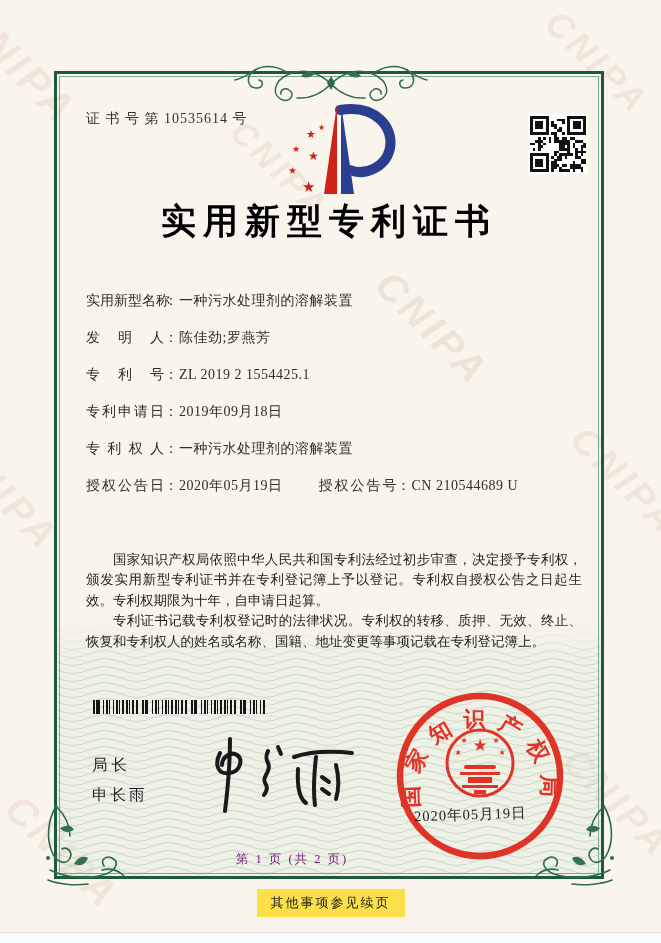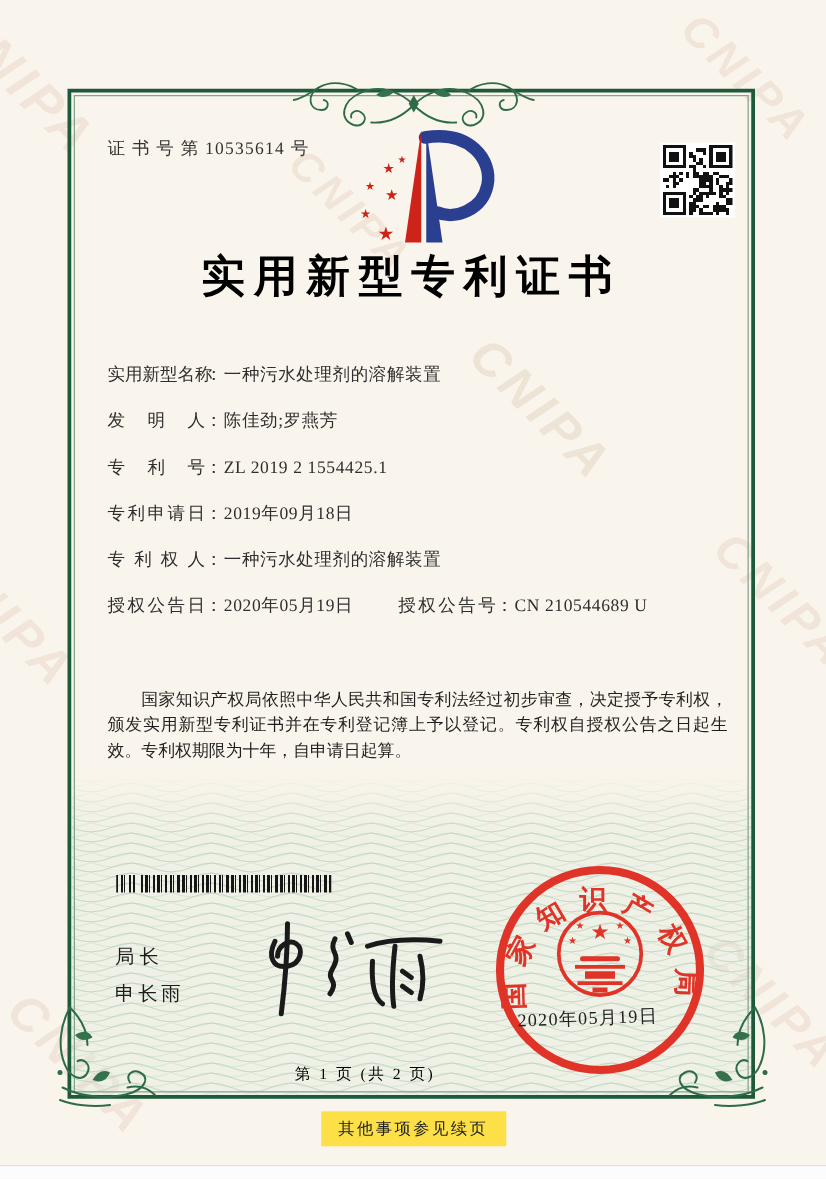--- a/index.html
+++ b/index.html
@@ -45,21 +45,21 @@
            #151515 3.4px 5.6px,transparent 5.6px 6.5px,#151515 6.5px 7.2px,transparent 7.2px 9.8px);}
   .director-title{position:absolute;left:92px;top:755px;font-size:15.5px;letter-spacing:4px;color:#1c1c1c;
                   font-family:"Liberation Sans","DejaVu Sans",sans-serif;}
   .director-name{position:absolute;left:92px;top:785px;font-size:15.5px;letter-spacing:3px;color:#1c1c1c;
                  font-family:"Liberation Sans","DejaVu Sans",sans-serif;}
   .signature{position:absolute;left:200px;top:731px;width:168px;height:90px;}
   .seal{position:absolute;left:392px;top:689px;width:176px;height:174px;z-index:4;mix-blend-mode:multiply;}
   .seal-date{position:absolute;left:414px;top:805px;width:130px;font-size:14.5px;letter-spacing:1px;
              color:#222;transform:rotate(-2deg);z-index:5;}
   .page-note{position:absolute;left:54px;top:851px;width:476px;text-align:center;font-size:12.5px;
-             letter-spacing:2px;color:#000000;z-index:3;}
+             letter-spacing:2px;color:#701a75;z-index:3;}
   .cont-note{position:absolute;left:50%;top:889px;transform:translateX(-50%);background:#fde047;
              padding:5px 14px;font-size:13px;letter-spacing:2px;color:#222;z-index:3;}
   .bottom-strip{position:absolute;left:0;bottom:0;width:100%;height:10px;background:#fbfcfd;
                 border-top:1px solid #e2e2e0;z-index:4;}
 </style>
 </head>
 <body>
 
 <div class="screen">
 
@@ -349,20 +349,21 @@
       <div class="row">
         <span class="lbl">专利权人</span><span class="colon">：</span><span class="val">一种污水处理剂的溶解装置</span>
       </div>
       <div class="row">
         <span class="lbl">授权公告日</span><span class="colon">：</span><span class="val">2020年05月19日</span><span class="pair2"><span class="lbl">授权公告号</span><span class="colon">：</span><span class="val">CN 210544689 U</span></span>
       </div>
     </div>
 
     <div class="paras">
       <p>国家知识产权局依照中华人民共和国专利法经过初步审查，决定授予专利权，颁发实用新型专利证书并在专利登记簿上予以登记。专利权自授权公告之日起生效。专利权期限为十年，自申请日起算。</p>
+      <p>专利证书记载专利权登记时的法律状况。专利权的转移、质押、无效、终止、恢复和专利权人的姓名或名称、国籍、地址变更等事项记载在专利登记簿上。</p>
     </div>
 
     <div class="barcode"></div>
 
     <div class="director-title">局长</div>
     <div class="director-name">申长雨</div>
 
     <svg class="signature" viewBox="0 0 168 90">
       <g stroke="#1a1a1a" stroke-width="4" fill="none" stroke-linecap="round" stroke-linejoin="round">
         <path d="M30 8 C30 28 28 56 25 80"></path>

